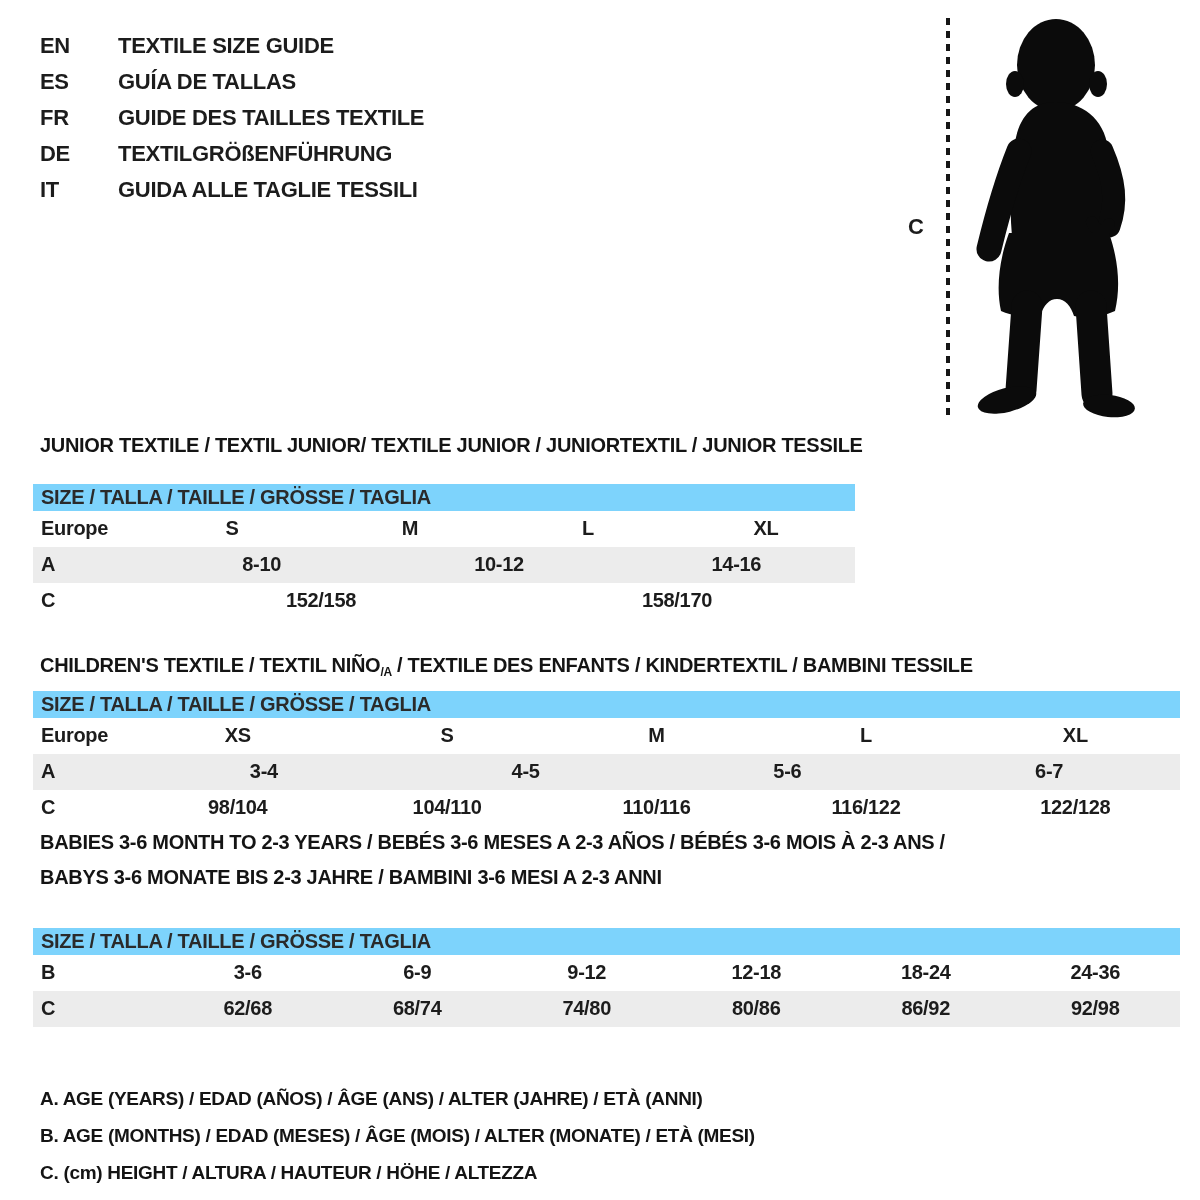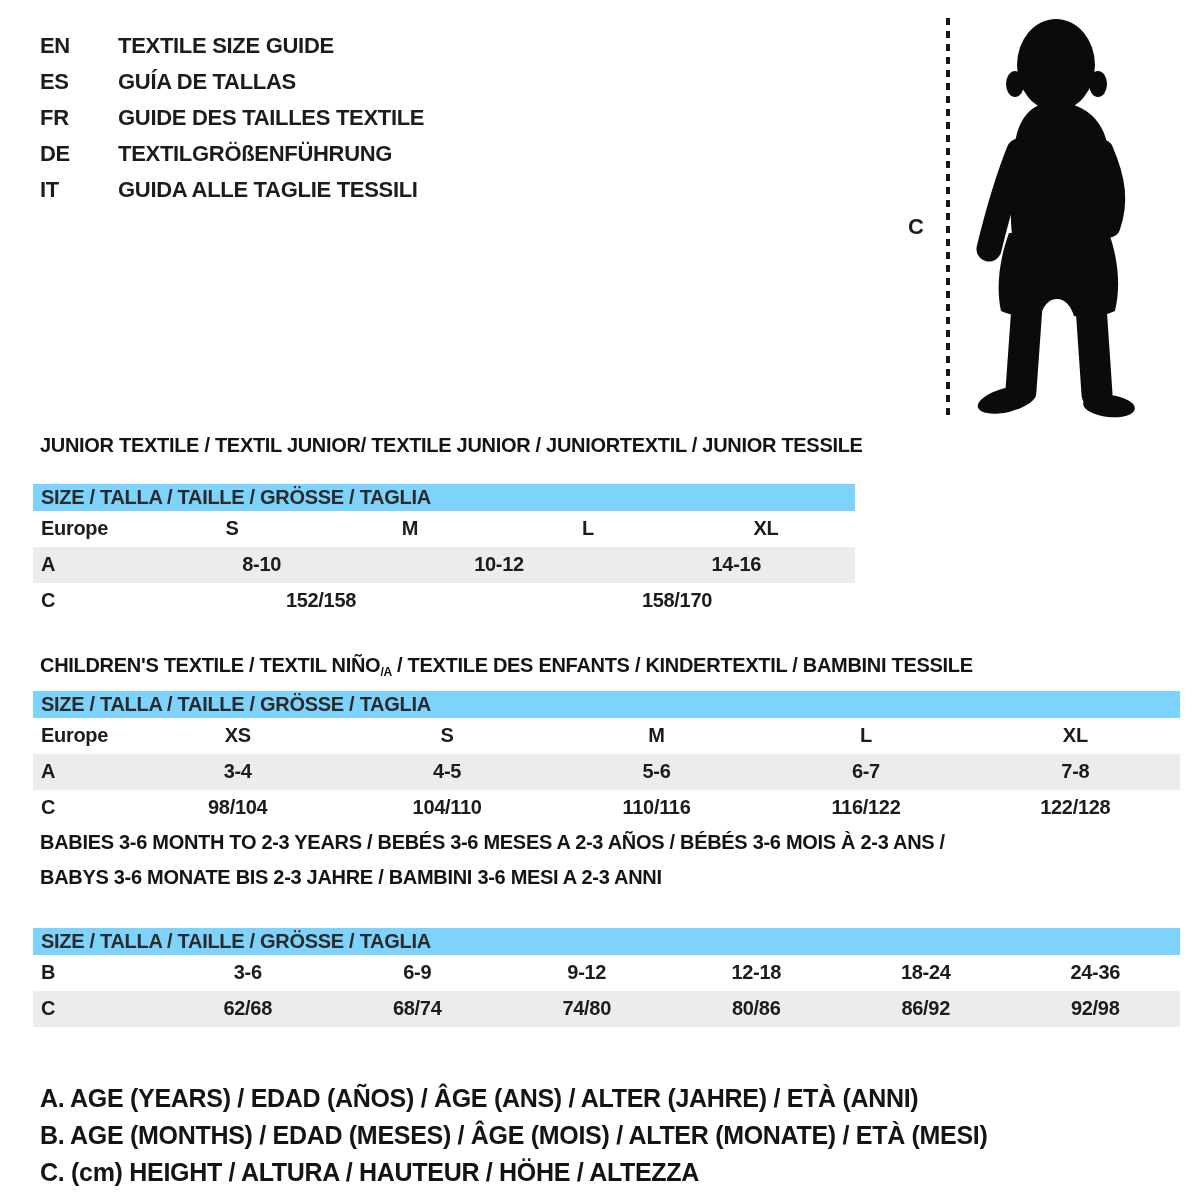--- a/index.html
+++ b/index.html
@@ -32,21 +32,21 @@
   .row-label{width:var(--labelw);padding-left:8px;box-sizing:border-box;}
   .cell{flex:1;text-align:center;}
   #tbl-junior{--labelw:110px;width:822px;top:484px;}
   #tbl-children{--labelw:100px;width:1147px;top:691px;}
   #tbl-babies{--labelw:130px;width:1147px;top:928px;}
   #title-junior{top:434px;text-align:right;}
   #title-children{top:642px;margin-top:12px;}
   #title-babies{top:825px;line-height:35px;}
 
   
-  #legend{position:absolute;left:40px;top:1080px;font-size:25px;color:#141414;}
+  #legend{position:absolute;left:40px;top:1080px;font-size:19px;color:#141414;}
   .legend-line{height:37px;line-height:37px;white-space:nowrap;}
 </style>
 </head>
 <body>
 
 <div id="page">
 
   <div id="lang-block">
     <div class="lang-row">
       <span class="lang-code">EN</span>
@@ -124,21 +124,20 @@
         <div class="cell">M</div>
         <div class="cell">L</div>
         <div class="cell">XL</div>
       </div>
       <div class="row shaded">
         <div class="row-label">A</div>
         <div class="cell">3-4</div>
         <div class="cell">4-5</div>
         <div class="cell">5-6</div>
         <div class="cell">6-7</div>
-        <div class="cell">7-8</div>
       </div>
       <div class="row">
         <div class="row-label">C</div>
         <div class="cell">98/104</div>
         <div class="cell">104/110</div>
         <div class="cell">110/116</div>
         <div class="cell">116/122</div>
         <div class="cell">122/128</div>
       </div>
     </div>

